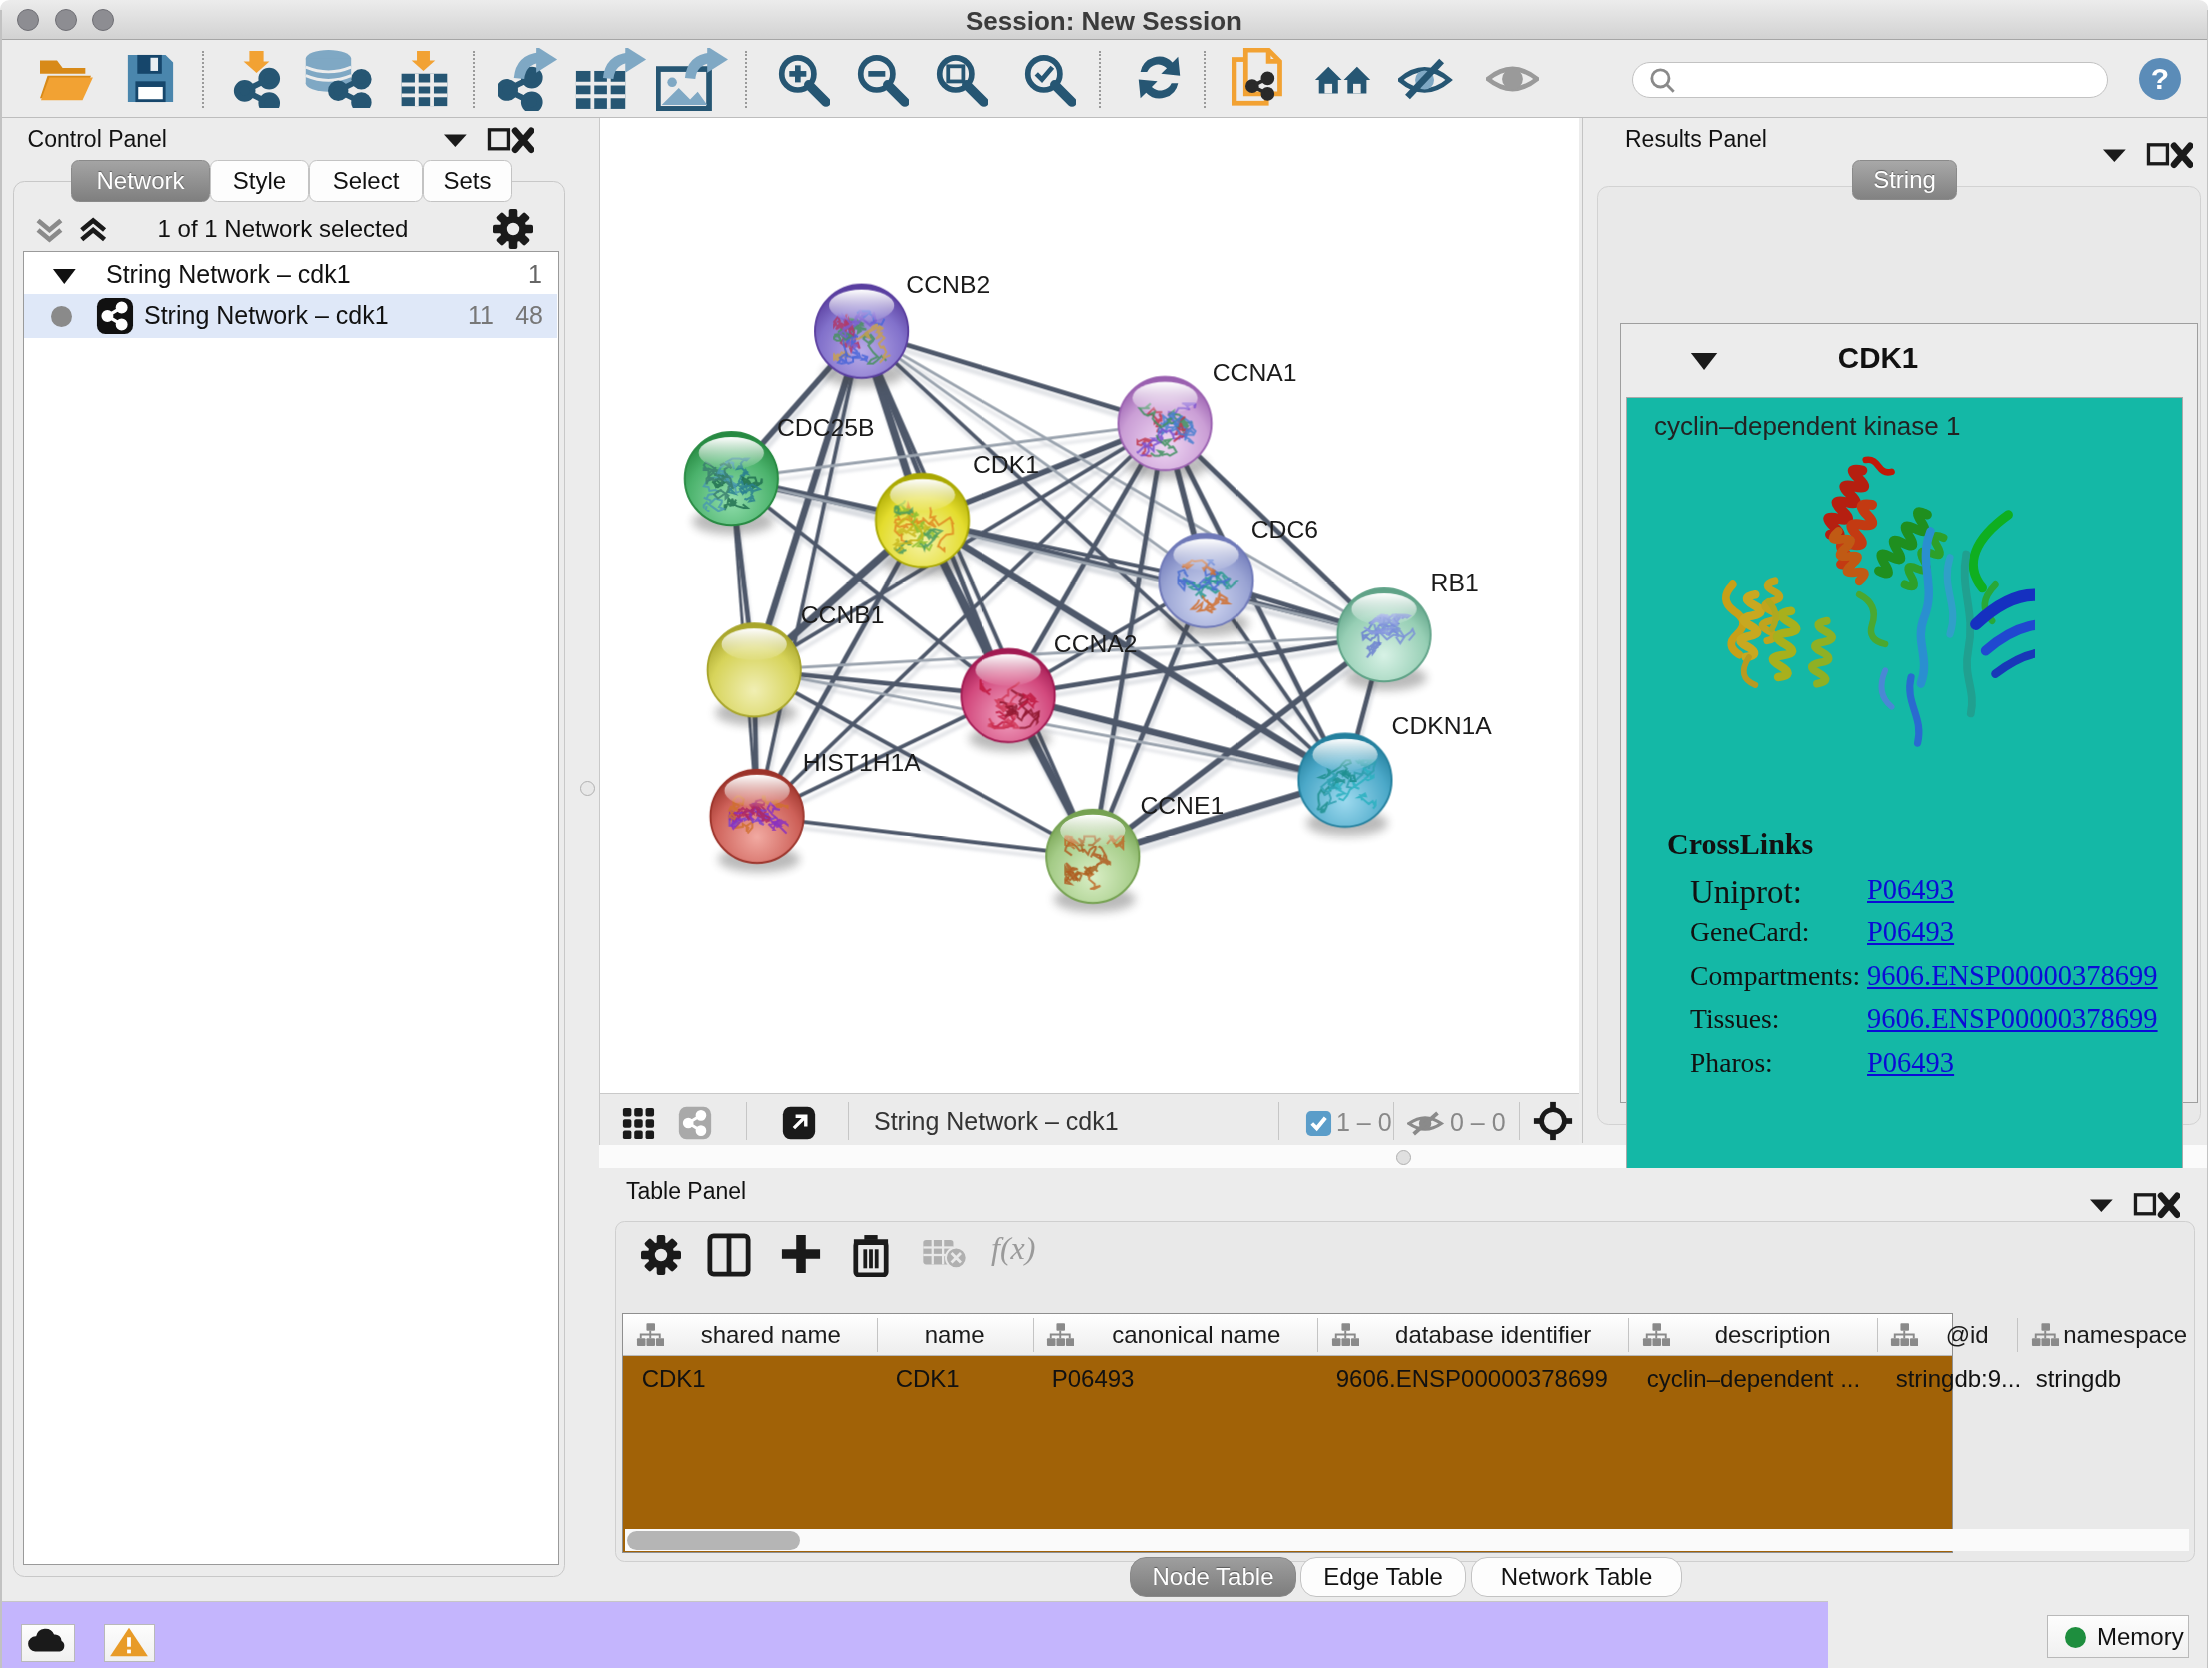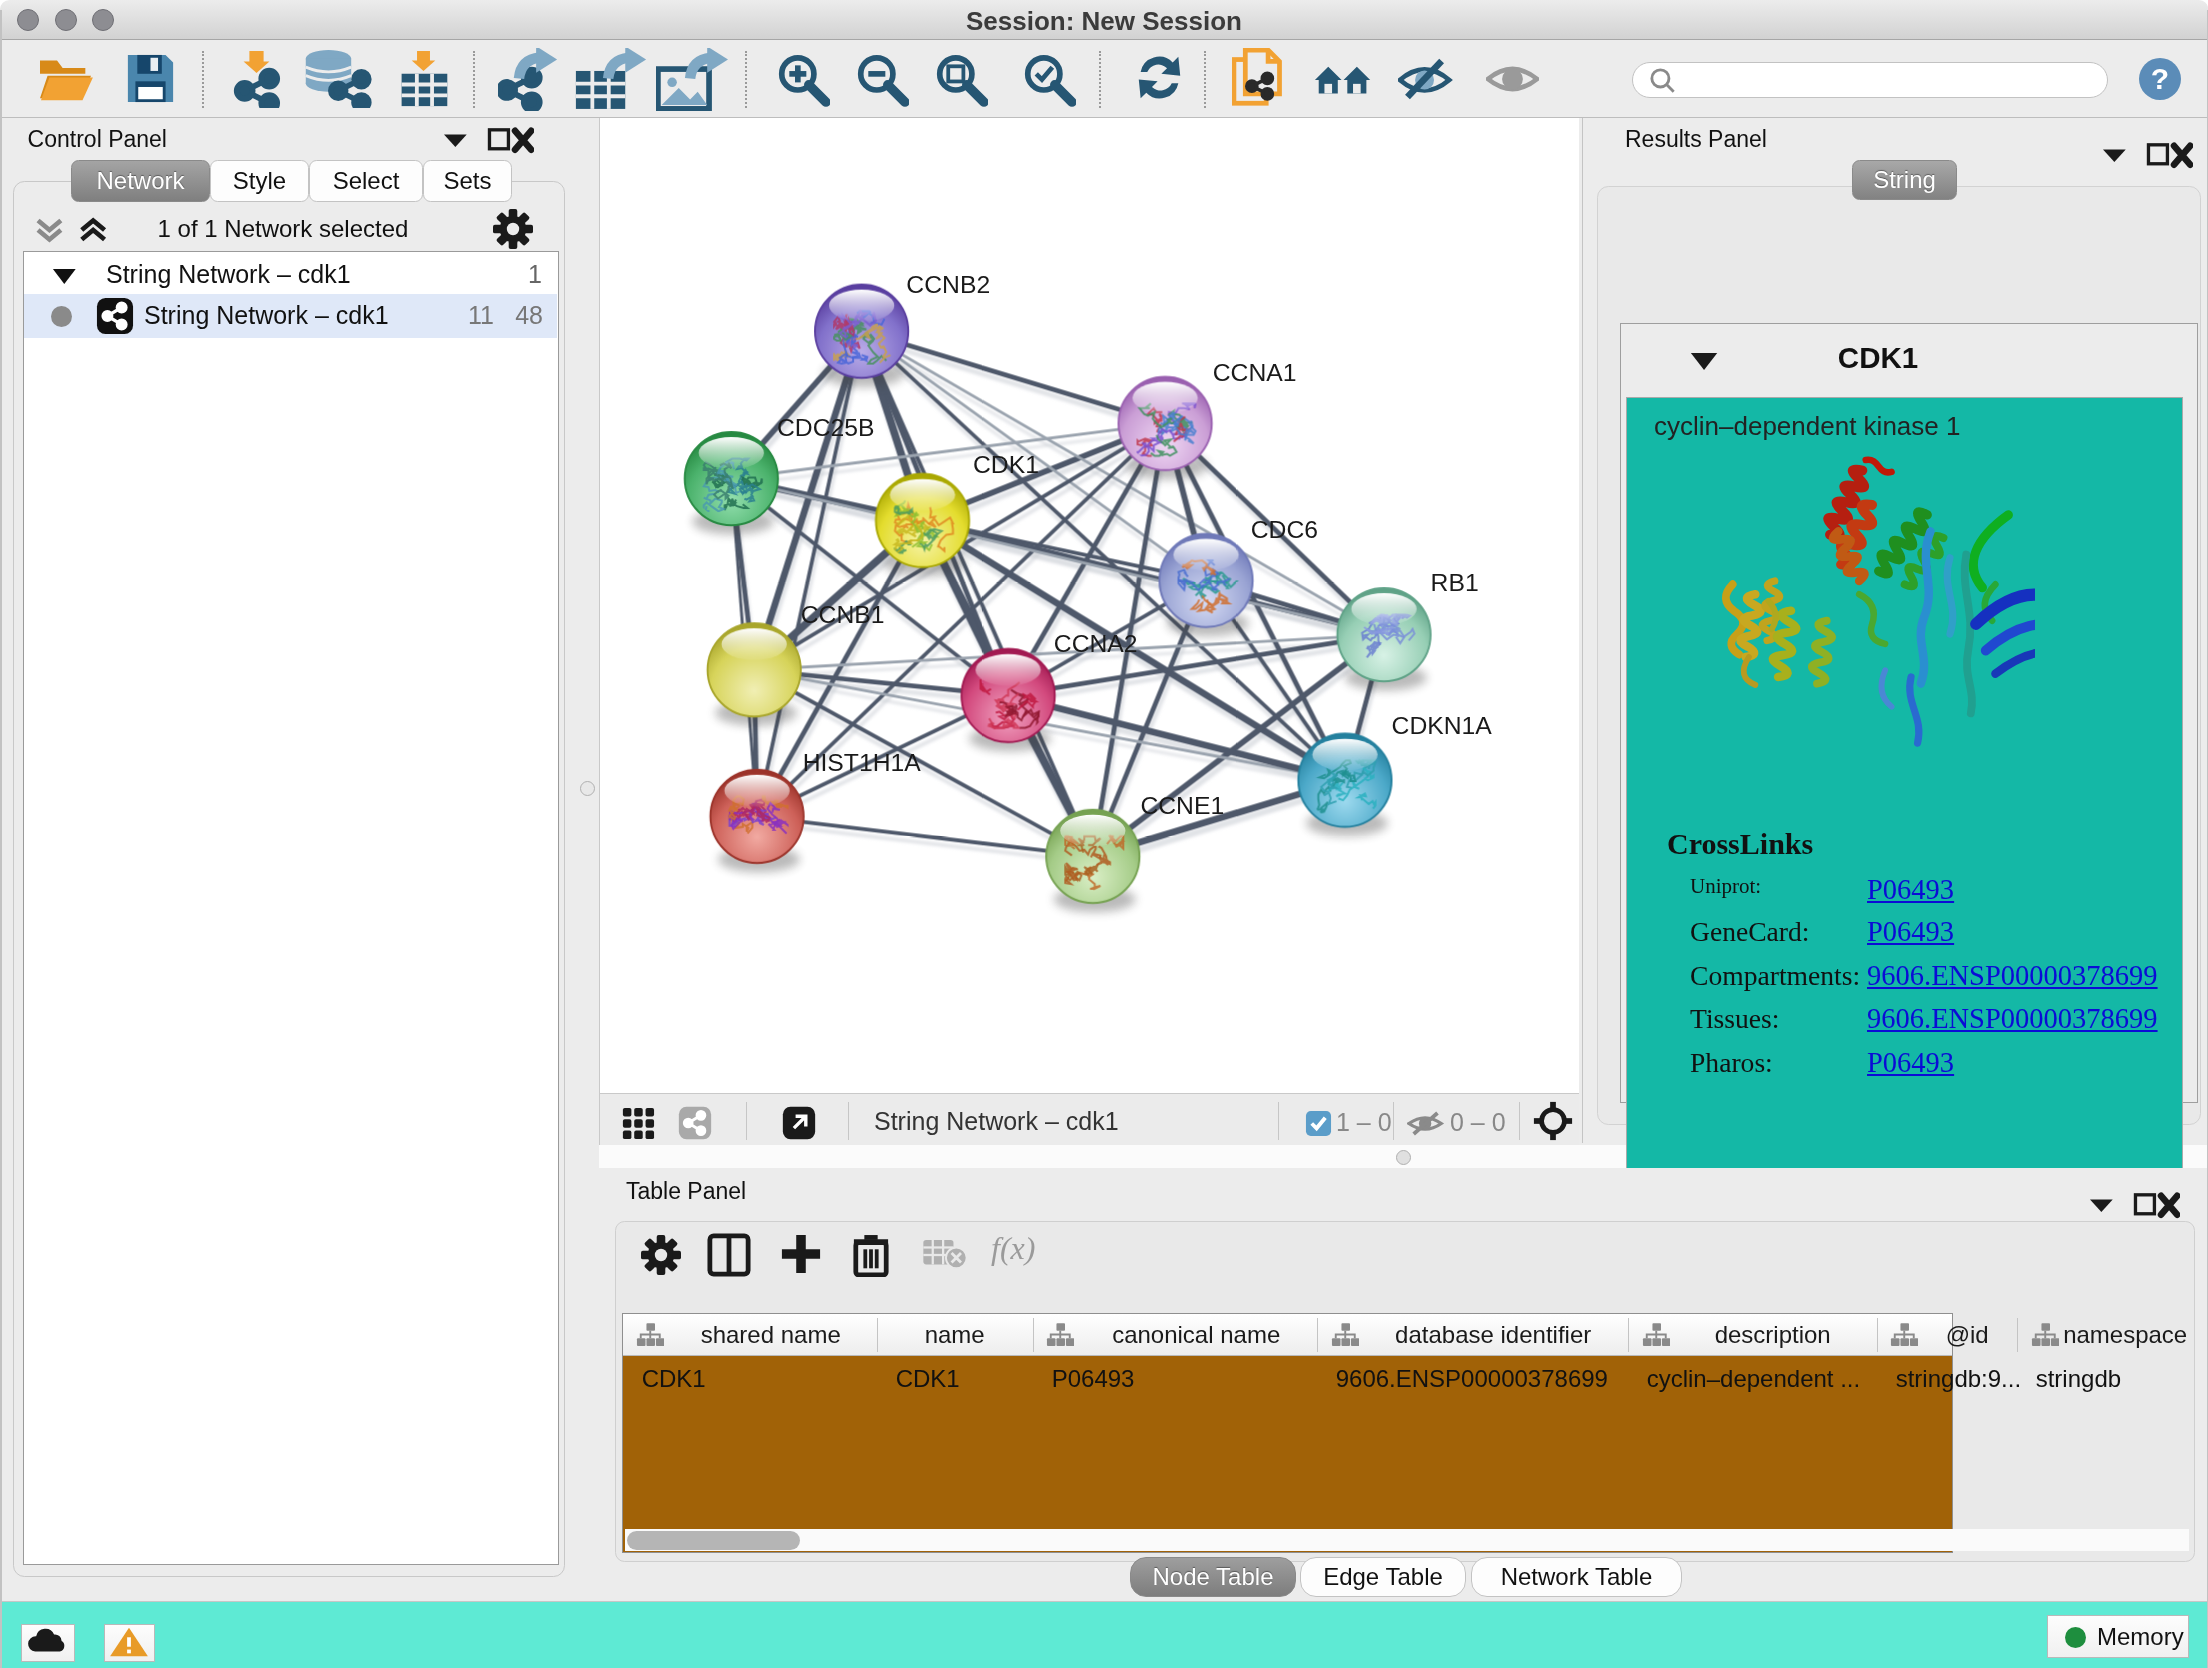--- a/index.html
+++ b/index.html
@@ -56,21 +56,21 @@
 .ttable { position:absolute; left:5.7px; top:91px; width:1331px; height:240px;
   background:#a16207; border:1.9px solid #8f8f8f; }
 .thead { position:absolute; left:0; top:0; width:100%; height:42px;
   background:linear-gradient(#ffffff,#ededed); border-bottom:1px solid #b9b9b9;
   font-size:24px; color:#1a1a1a; }
 .thcell { position:absolute; top:0; height:42px; line-height:42px; text-align:center; }
 .thdiv { position:absolute; top:3.8px; width:1px; height:34px; background:#c4c4c4; }
 .trow { position:absolute; left:0; top:43px; width:100%; height:42px; font-size:24px; color:#111; }
 .btab { position:absolute; height:40px; border:1px solid #c3c3c3; background:#fdfdfd;
   color:#111; font-size:24px; text-align:center; border-radius:16px; }
-.statusbar { left:0; top:1601px; width:2208px; height:68px; background:#5eead4;
+.statusbar { left:0; top:1601px; width:1828px; height:68px; background:#c4b5fd;
   border-top:1px solid #c6c6c6; }
 .sbtn { position:absolute; background:linear-gradient(#fdfdfd,#f0f0f0);
   border:1.9px solid #b9b9b9; }
 </style></head>
 <body>
 <svg class="abs" style="left:0;top:0;z-index:9" width="11.4" height="11.4" viewBox="0 0 12 12">
     <path d="M0 0 L10 0 A10 10 0 0 0 0 10 Z" fill="#ffffff"></path>
   </svg>
 <svg class="abs" style="left:2197px;top:0;z-index:9" width="11.4" height="11.4" viewBox="0 0 12 12">
     <path d="M12 0 L2 0 A10 10 0 0 1 12 10 Z" fill="#ffffff"></path>
@@ -773,21 +773,21 @@
           <path d="M400 120 C380 170 410 200 390 250 C375 287 400 310 385 350" fill="none" stroke="#2a8fd0" stroke-width="13" stroke-linecap="round"></path>
           <path d="M430 160 C415 205 445 230 430 275" fill="none" stroke="#30a0c8" stroke-width="11" stroke-linecap="round"></path>
           <path d="M455 155 C445 210 470 240 458 300 C450 340 470 360 462 395" fill="none" stroke="#20a090" stroke-width="12" stroke-linecap="round"></path>
           <path d="M470 260 C515 218 560 202 605 228" fill="none" stroke="#1530c0" stroke-width="18" stroke-linecap="round"></path>
           <path d="M485 300 C528 263 576 248 615 272" fill="none" stroke="#2048d0" stroke-width="15" stroke-linecap="round"></path>
           <path d="M500 335 C543 303 582 293 612 314" fill="none" stroke="#1838b8" stroke-width="13" stroke-linecap="round"></path>
           <path d="M370 340 C360 380 390 400 380 440" fill="none" stroke="#2a6ad0" stroke-width="11" stroke-linecap="round"></path>
           <path d="M330 330 Q315 365 340 385" fill="none" stroke="#4a88d4" stroke-width="9" stroke-linecap="round"></path>
         </svg>
         <div class="abs" style="left:40px;top:429px;font-family:'Liberation Serif',serif;font-size:30px;font-weight:bold;color:#111">CrossLinks</div>
-        <div class="abs" style="left:63px;top:476px;font-family:'Liberation Serif',serif;font-size:21px;color:#111">Uniprot:</div>
+        <div class="abs" style="left:63px;top:476px;font-family:'Liberation Serif',serif;font-size:33px;color:#111">Uniprot:</div>
         <div class="abs" style="left:240px;top:476px;font-family:'Liberation Serif',serif;font-size:28.5px;color:#0b0bd6;text-decoration:underline">P06493</div>
         <div class="abs" style="left:63px;top:518px;font-family:'Liberation Serif',serif;font-size:27.6px;color:#111">GeneCard:</div>
         <div class="abs" style="left:240px;top:518px;font-family:'Liberation Serif',serif;font-size:28.5px;color:#0b0bd6;text-decoration:underline">P06493</div>
         <div class="abs" style="left:63px;top:562px;font-family:'Liberation Serif',serif;font-size:27.6px;color:#111">Compartments:</div>
         <div class="abs" style="left:240px;top:562px;font-family:'Liberation Serif',serif;font-size:28.5px;color:#0b0bd6;text-decoration:underline">9606.ENSP00000378699</div>
         <div class="abs" style="left:63px;top:605px;font-family:'Liberation Serif',serif;font-size:27.6px;color:#111">Tissues:</div>
         <div class="abs" style="left:240px;top:605px;font-family:'Liberation Serif',serif;font-size:28.5px;color:#0b0bd6;text-decoration:underline">9606.ENSP00000378699</div>
         <div class="abs" style="left:63px;top:649px;font-family:'Liberation Serif',serif;font-size:27.6px;color:#111">Pharos:</div>
         <div class="abs" style="left:240px;top:649px;font-family:'Liberation Serif',serif;font-size:28.5px;color:#0b0bd6;text-decoration:underline">P06493</div>
       </div>

